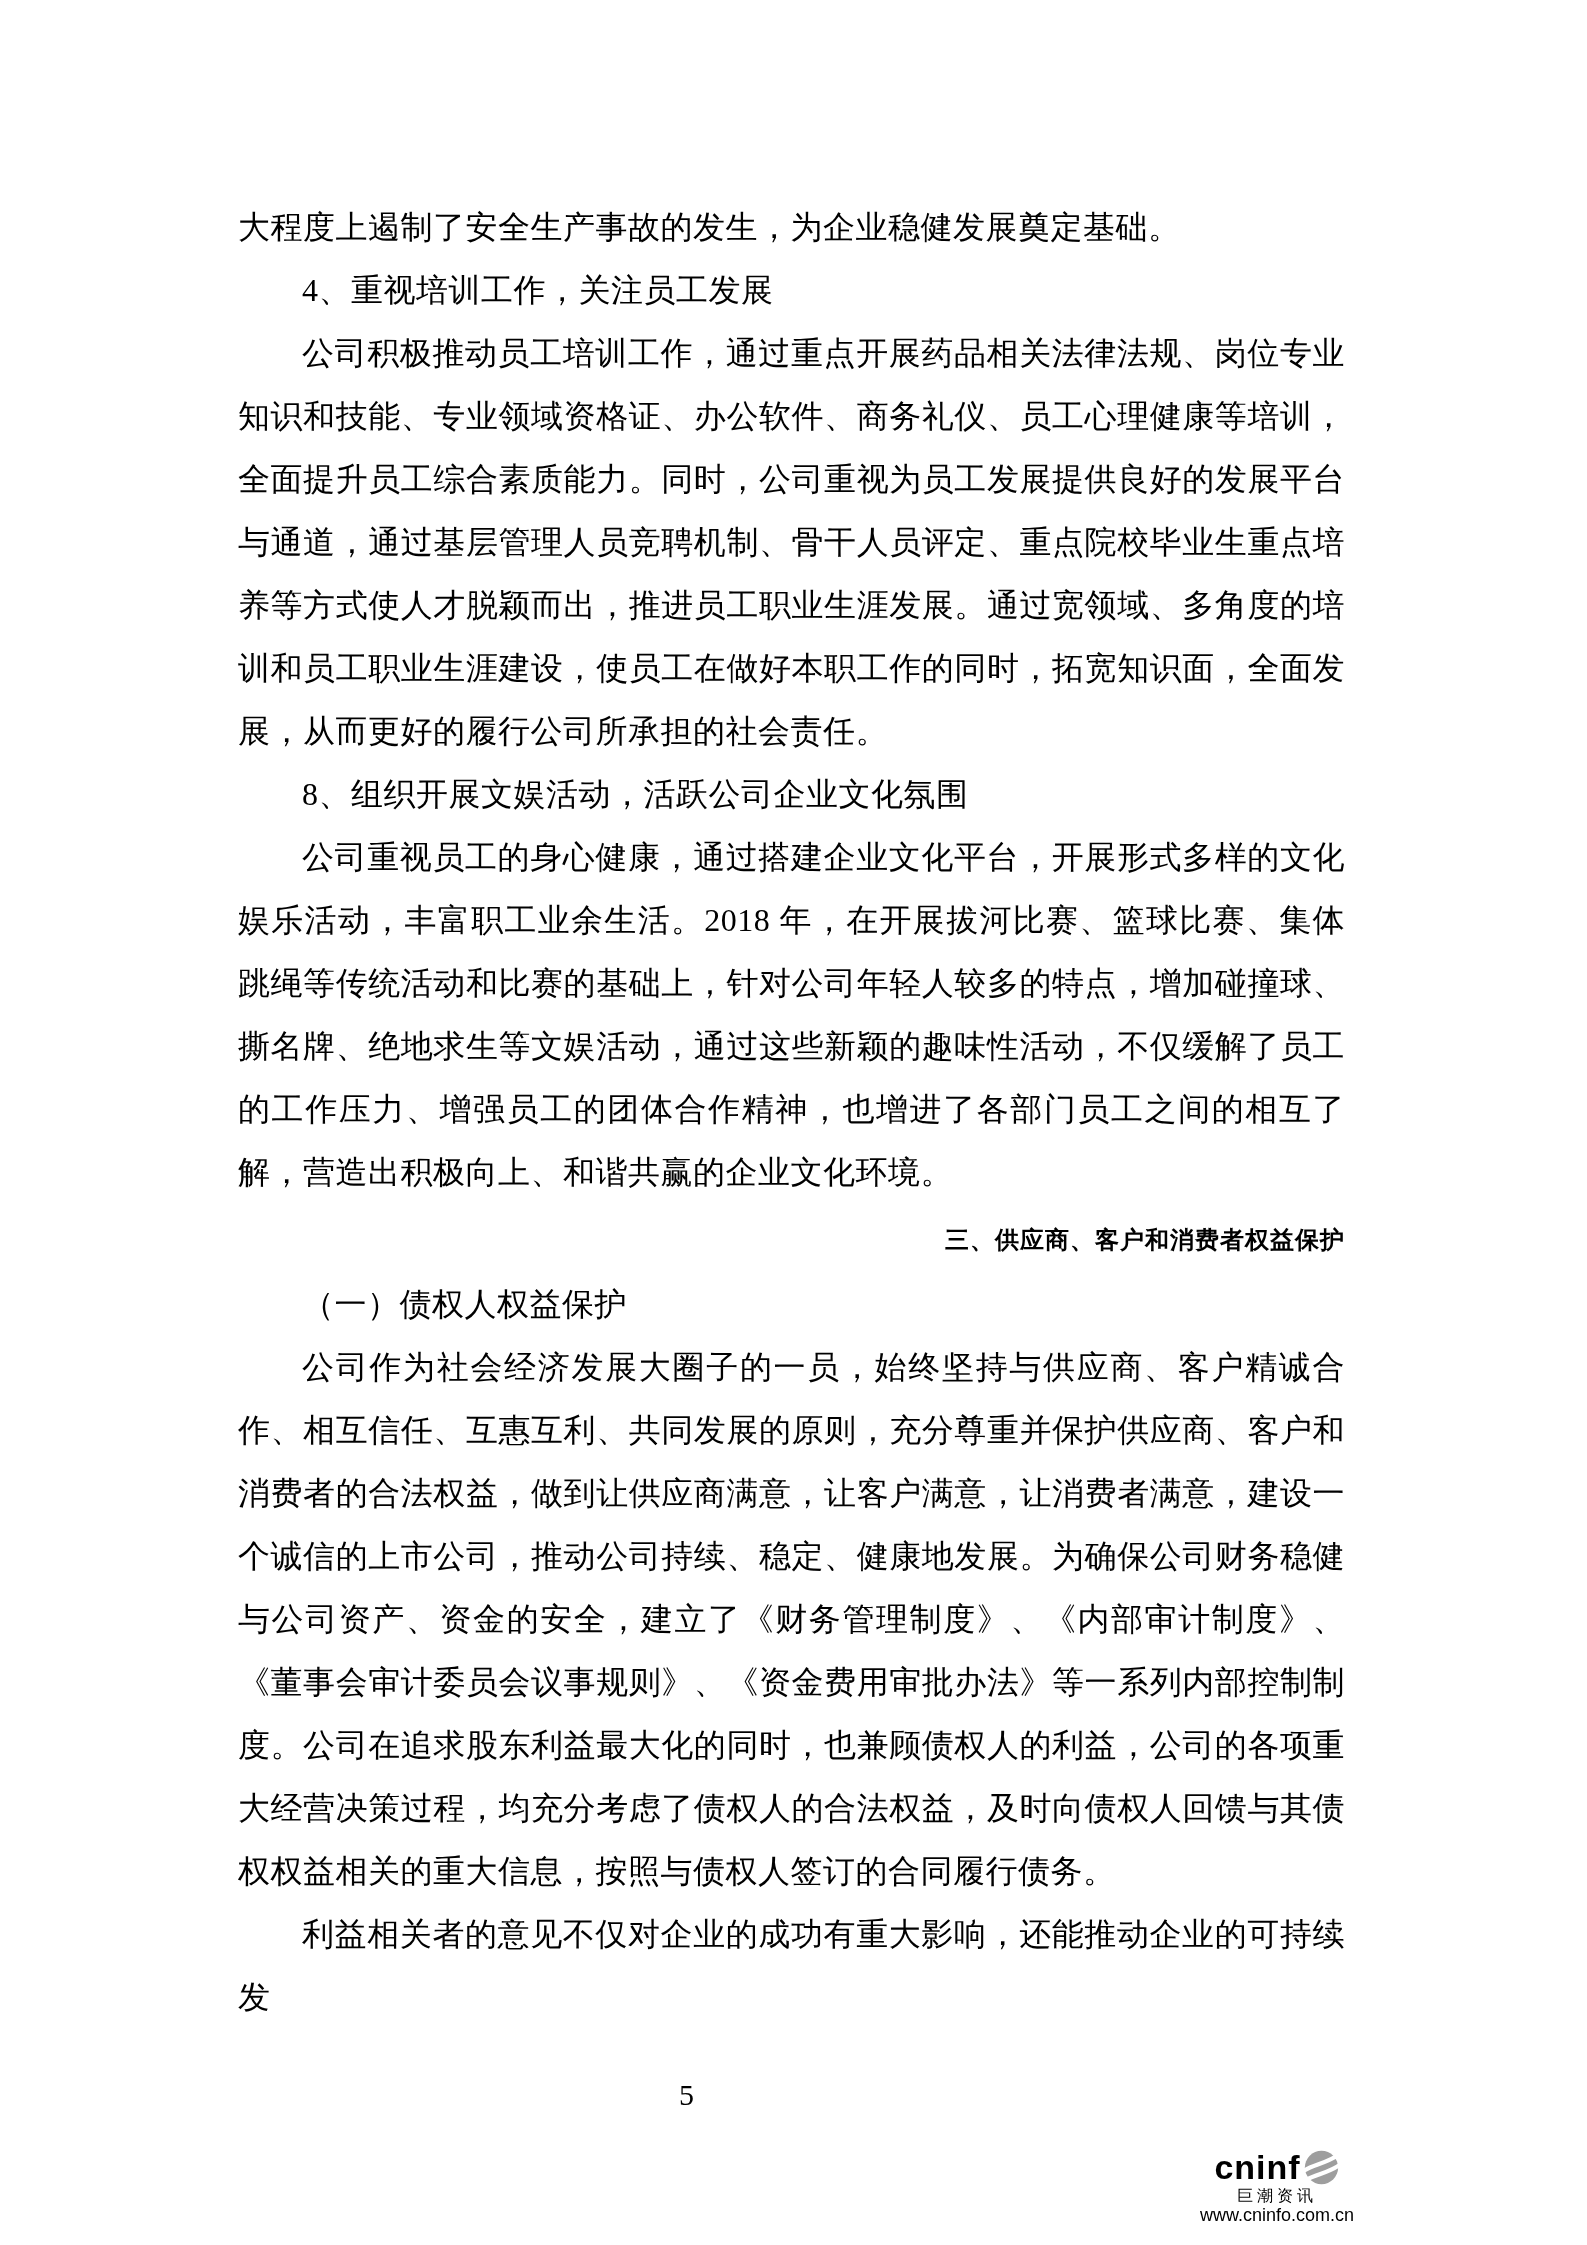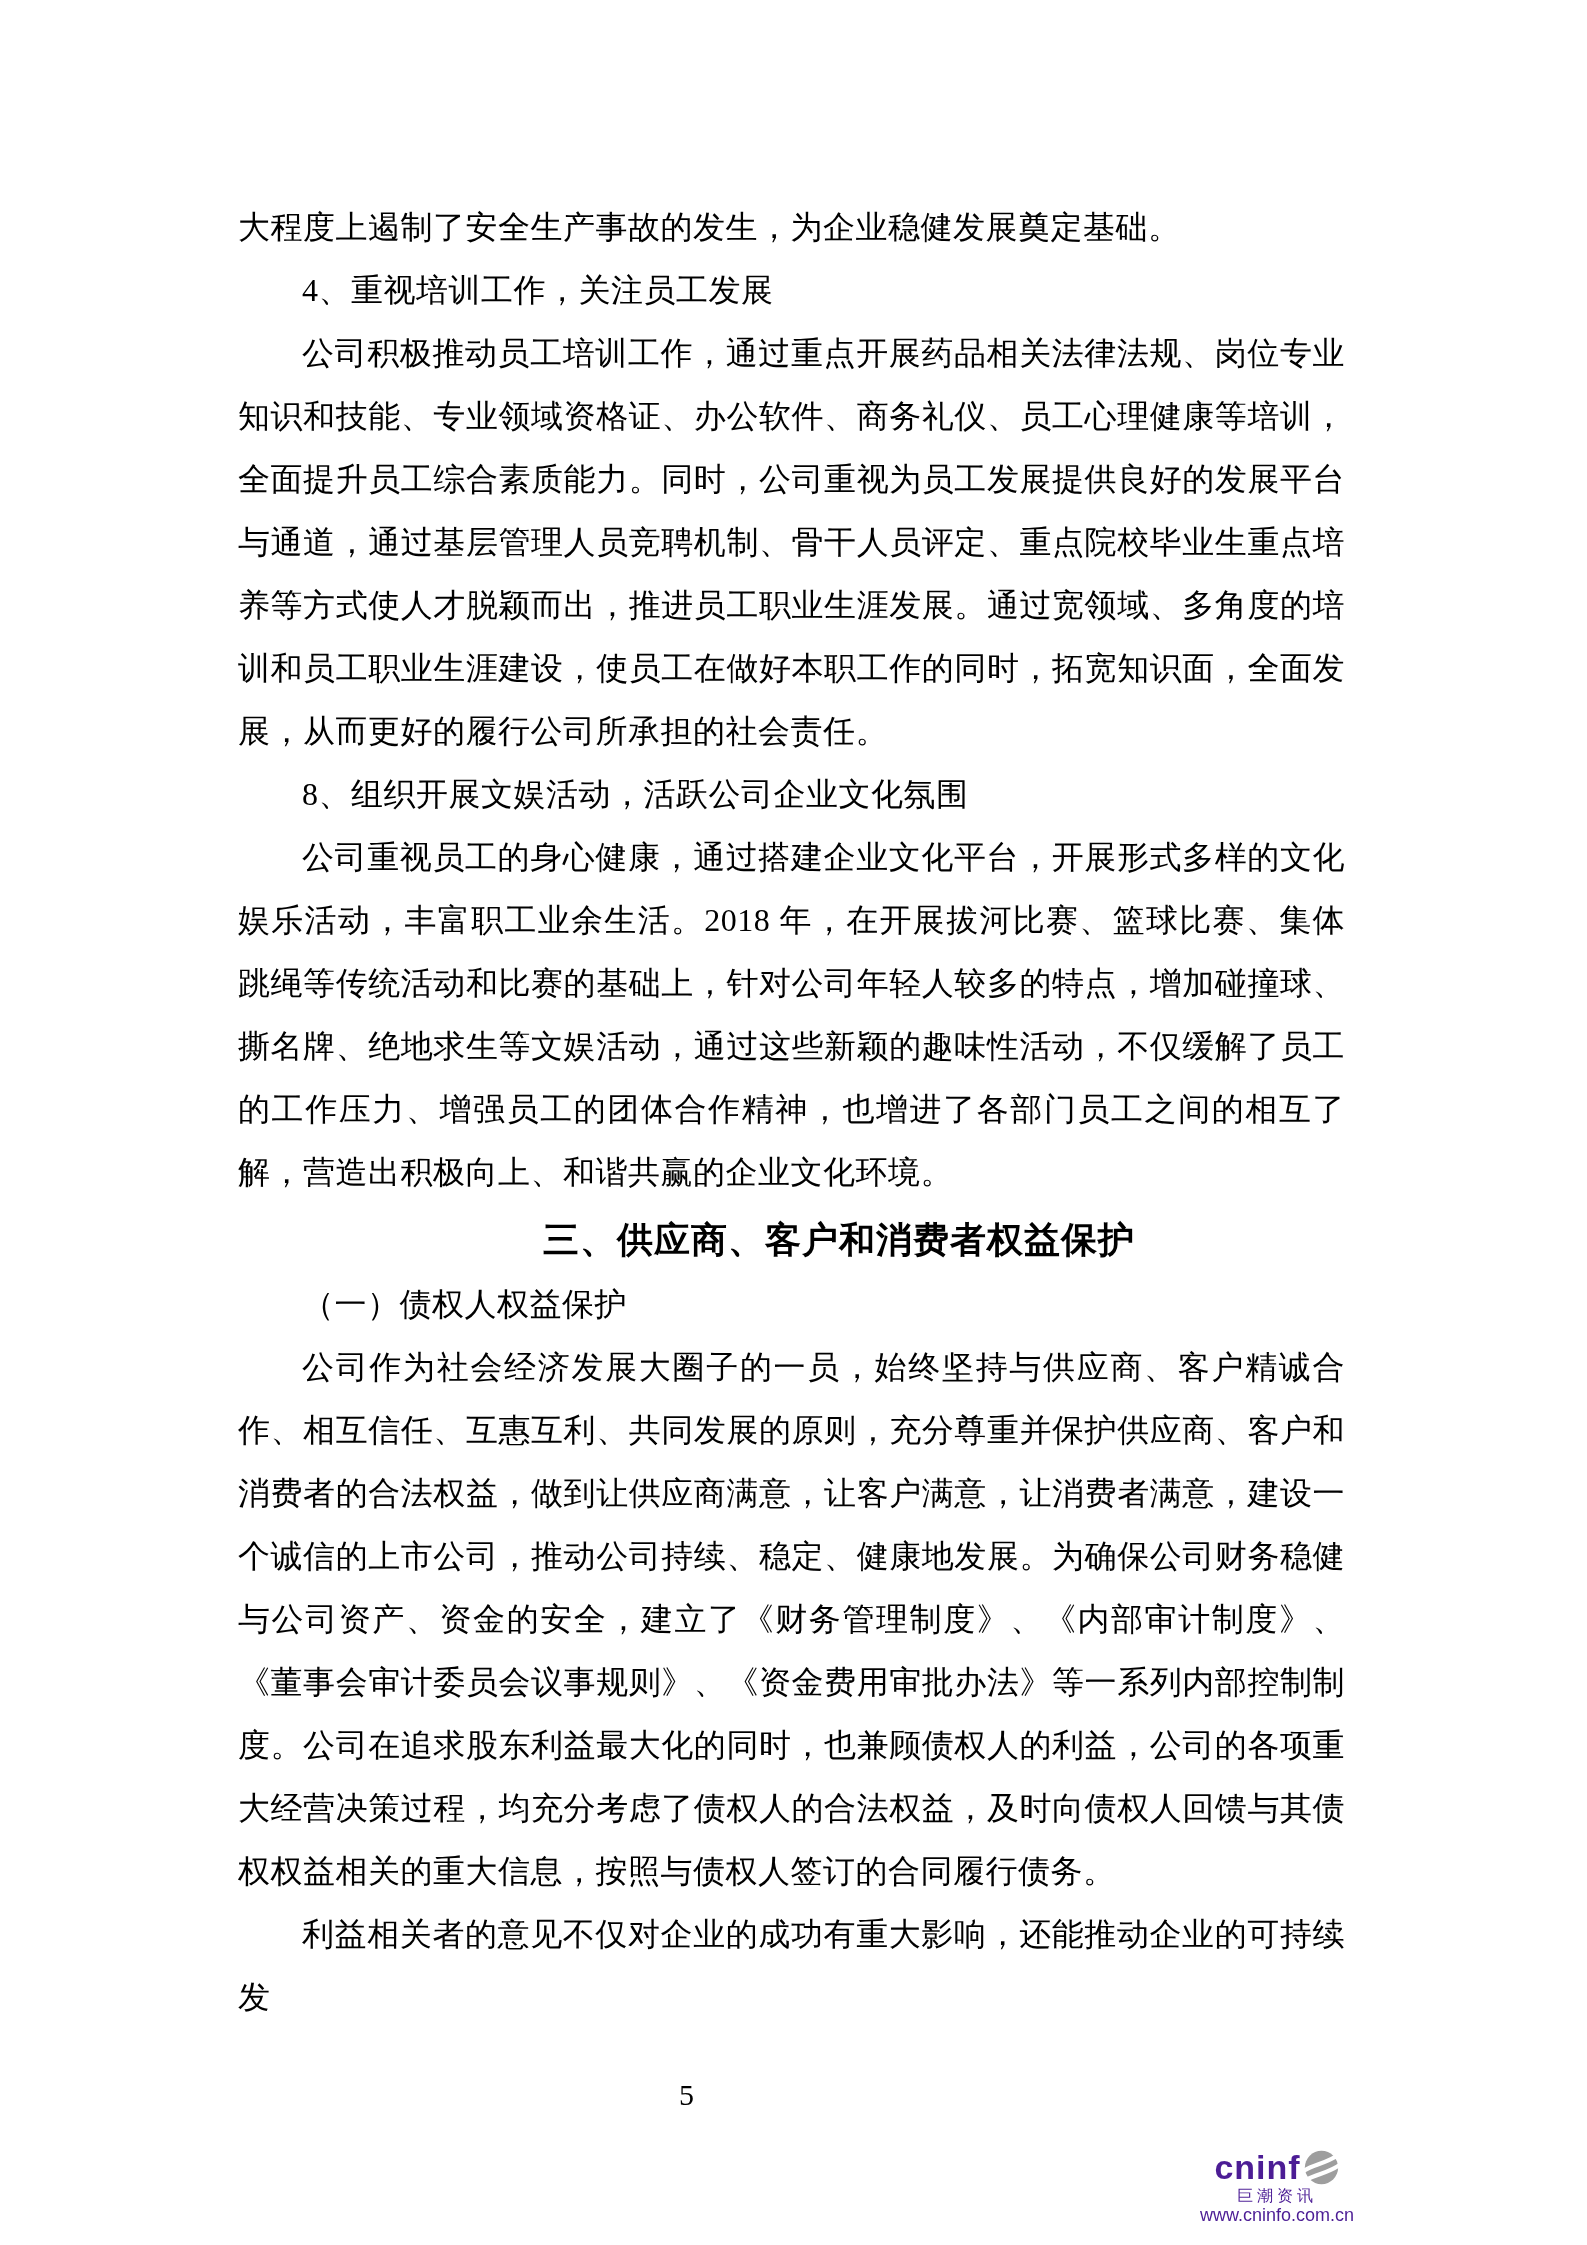--- a/index.html
+++ b/index.html
@@ -32,45 +32,45 @@
   .indent {
     text-indent: 2em;
   }
   .no-indent {
     text-indent: 0;
   }
   .section-heading {
     margin: 4px 0 2px 0;
     font-family: "Liberation Sans", "DejaVu Sans", sans-serif;
     font-weight: bold;
-    font-size: 36px;
+    font-size: 24px;
     line-height: 63px;
     text-indent: 95px;
-    text-align: center;
+    text-align: right;
     letter-spacing: 1px;
   }
   .page-number {
     position: absolute;
     top: 2078px;
     left: 0;
     width: 100%;
     text-align: center;
     font-size: 30px;
     line-height: 34px;
     color: #000000;
   }
   .cninfo-logo {
     position: absolute;
     top: 2148px;
     right: 8px;
     width: 176px;
     display: flex;
     flex-direction: column;
     align-items: center;
-    color: #4c1d95;
+    color: #000000;
     font-family: "Liberation Sans", "DejaVu Sans", sans-serif;
     user-select: none;
   }
   .logo-brand-row {
     display: flex;
     align-items: center;
     justify-content: center;
     height: 38px;
   }
   .logo-brand {

